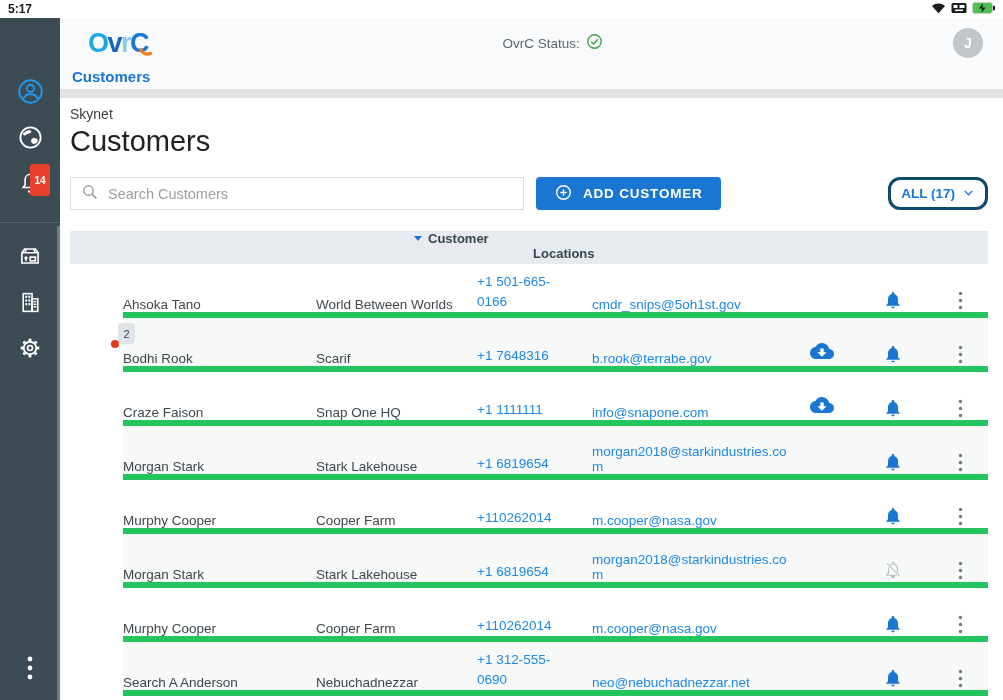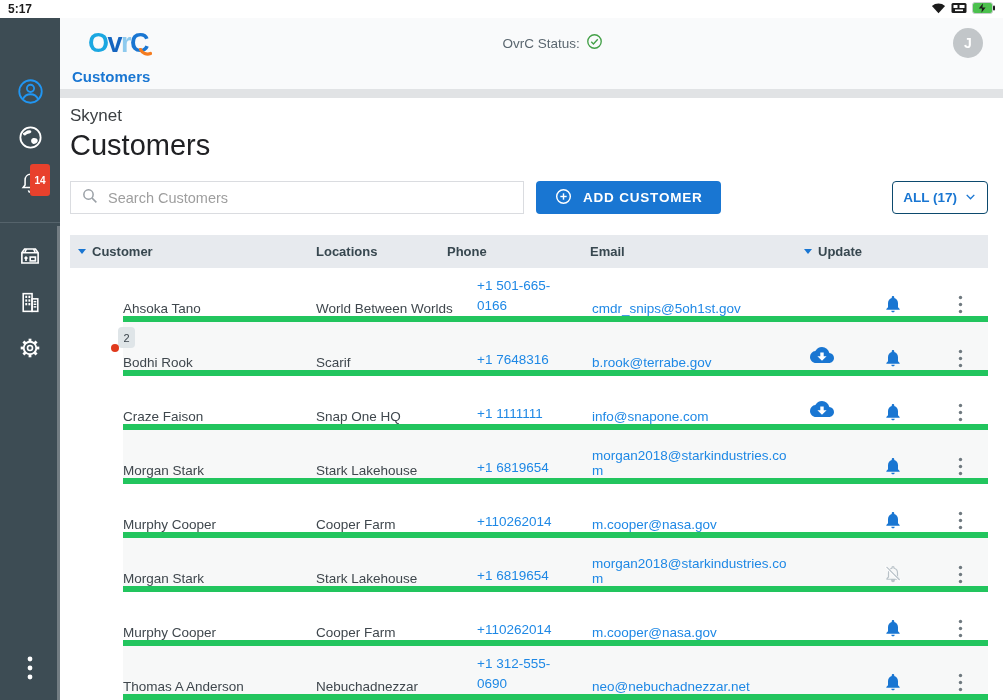--- a/index.html
+++ b/index.html
@@ -39,44 +39,44 @@
   .status-label { font-size:13.5px; color:#5b6770; font-weight:400; }
   .avatar { width:30px; height:30px; border-radius:50%; background:#c2c6c9; color:#fff;
     font-size:14px; font-weight:700; display:flex; align-items:center; justify-content:center;
     margin-right:8px; cursor:pointer; }
   .breadcrumb-row { background:#f9fafb; height:21px; padding:0 12px; display:flex; align-items:flex-start; }
   .breadcrumb { color:#1976d2; font-weight:700; font-size:15px; cursor:pointer; }
   .band { height:9px; background:#e1e3e5; }
 
   
   .main { padding:8px 15px 0 10px; background:#fff; }
-  .org { font-size:17px; color:#3c4043; }
+  .org { font-size:14px; color:#3c4043; }
   .page-title { font-size:29px; color:#202124; font-weight:400; margin-top:3px; }
 
   .toolbar { display:flex; align-items:center; margin-top:19px; height:33px; }
   .search-box { width:454px; height:33px; border:1px solid #dadce0; border-radius:0;
     background:#fff; display:flex; align-items:center; padding:0 10px; gap:9px; }
   .search-box input { border:none; outline:none; flex:1; font-size:14.5px; color:#3c4043;
     font-family:inherit; background:transparent; }
   .search-box input::placeholder { color:#9e9e9e; }
   .add-btn { margin-left:12px; height:33px; background:#1976d2; color:#fff; border:none;
     border-radius:4px; display:flex; align-items:center; gap:10px; padding:0 18px;
     font-size:13.5px; font-weight:700; letter-spacing:.8px; cursor:pointer; font-family:inherit; }
-  .filter-btn { margin-left:auto; height:33px; min-width:93px; border:1px solid #0c4a6e;
-    border-radius:4px; background:#fff; color:#1976d2; font-size:13.5px; font-weight:700;
+  .filter-btn { margin-left:auto; height:33px; min-width:93px; border:3px solid #0c4a6e;
+    border-radius:12px; background:#fff; color:#1976d2; font-size:13.5px; font-weight:700;
     display:flex; align-items:center; justify-content:center; gap:7px; padding:0 10px;
     cursor:pointer; font-family:inherit; }
 
   
   .table { margin-top:21px; width:918px; }
   .thead { height:33px; background:#e7eaee; display:flex; align-items:center; font-size:13px;
-    font-weight:700; color:#37474f; }
+    font-weight:700; color:#37474f;flex-direction:column; }
   .th { display:flex; align-items:center; gap:6px; }
   .th-customer { width:246px; padding-left:8px; cursor:pointer; }
-  .th-locations { width:131px; }
+  .th-locations { width:131px;justify-content:flex-end; }
   .th-phone { width:95px; }
   .th-email { width:208px;margin-left:48px; }
   .th-update { width:54px; padding-left:6px; cursor:pointer; margin-left:0; }
   .sort-caret { width:0; height:0; border-left:4px solid transparent;
     border-right:4px solid transparent; border-top:5px solid #1976d2; }
 
   .row { height:54px; display:flex; align-items:stretch; }
   .indent { width:53px; position:relative; background:#fff; }
   .row-main { flex:1; display:flex; align-items:flex-end; border-bottom:6px solid #22c55e; background:#fff; }
   .row.alt .row-main { background:#f7f8f8; }
@@ -541,21 +541,21 @@
       </div>
     </div>
   </div>
 
   <div class="row alt">
     <div class="indent">
       
       
     </div>
     <div class="row-main">
-      <div class="cell c-name">Thomas A Anderson</div>
+      <div class="cell c-name">Search A Anderson</div>
       <div class="cell c-loc">Nebuchadnezzar</div>
       <div class="cell c-phone"><a class="link">+1 312-555-0690</a></div>
       <div class="cell c-email"><a class="link">neo@nebuchadnezzar.net</a></div>
       <div class="c-update">
         
       </div>
       <div class="c-bell">
         <button class="icon-btn">
           <svg width="20" height="20" viewBox="0 0 24 24">
             <path fill="#1976d2" d="M12 22c1.1 0 2-.9 2-2h-4c0 1.1.9 2 2 2zm6-6v-5c0-3.07-1.63-5.64-4.5-6.32V4c0-.83-.67-1.5-1.5-1.5s-1.5.67-1.5 1.5v.68C7.63 5.36 6 7.92 6 11v5l-2 2v1h16v-1l-2-2z"></path>

